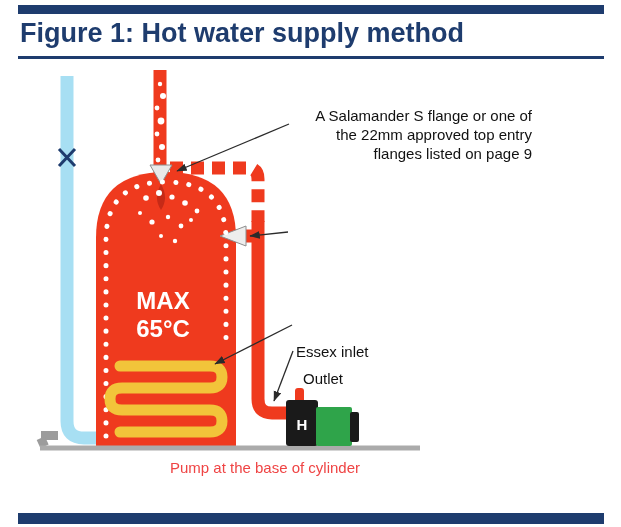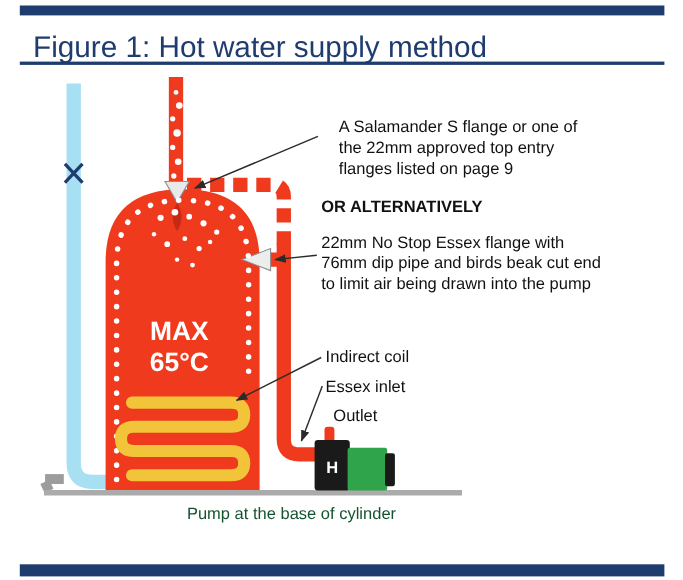--- a/index.html
+++ b/index.html
@@ -1,29 +1,29 @@
 <!DOCTYPE html>
 <html style="--navy: #1E3C6E; --red: #EF3A1E; --light-blue: #A7DFF3; --gold: #F2C43A; --green: #2FA44A; --floor-gray: #ABABAB;"><head>
 <meta charset="utf-8">
 <style>
   html,body{margin:0;padding:0;background:#ffffff;}
   .page{position:relative;width:621px;height:527px;background:#fff;font-family:"Liberation Sans",sans-serif;overflow:hidden;}
   .topbar{position:absolute;left:18px;top:5px;width:586px;height:9px;background:var(--navy);}
   .bottombar{position:absolute;left:18px;top:513px;width:586px;height:11px;background:var(--navy);}
-  .title{position:absolute;left:18px;top:16px;margin:12px;font-size:27px;font-weight:normal;color:var(--navy);}
+  .title{position:absolute;left:18px;top:16px;margin:2px;font-size:27px;font-weight:bold;color:var(--navy);}
   .rule{position:absolute;left:18px;top:56px;width:586px;height:3px;background:var(--navy);}
   .diagram{position:absolute;left:0;top:0;width:621px;height:527px;}
   .ann{position:absolute;font-size:15px;line-height:19px;color:#111;}
-  .ann-salamander{left:308px;top:106px;width:240px;}
+  .ann-salamander{left:292px;top:106px;width:240px;text-align:right;}
   .ann-or{left:292px;top:179px;font-weight:bold;}
   .ann-essex{left:292px;top:211px;width:256px;}
   .ann-coil{left:296px;top:315px;}
   .ann-inlet{left:296px;top:342px;}
   .ann-outlet{left:303px;top:369px;text-align:right;}
-  .caption{position:absolute;left:110px;top:459px;width:310px;text-align:center;font-size:15px;color:#14532d;}
+  .caption{position:absolute;left:110px;top:459px;width:310px;text-align:center;font-size:15px;color:#ef4444;}
   .stroke-red{stroke:var(--red);fill:none;}
   .fill-red{fill:var(--red);}
   .stroke-blue{stroke:var(--light-blue);fill:none;}
   .stroke-gold{stroke:var(--gold);fill:none;}
   .stroke-navy{stroke:var(--navy);fill:none;}
   .fill-green{fill:var(--green);}
   .fill-dark{fill:#1A1A1A;}
   .stroke-floor{stroke:var(--floor-gray);fill:none;}
   .dots{stroke:#fff;fill:none;stroke-dasharray:0.1 13;stroke-linecap:round;}
   .leader{stroke:#2B2B2B;stroke-width:1.3;fill:none;}
@@ -110,22 +110,19 @@
 
     <g>
       <path class="leader" marker-end="url(#arw)" d="M 289,124 L 177,171"></path>
       <path class="leader" marker-end="url(#arw)" d="M 288,232 L 250,236"></path>
       <path class="leader" marker-end="url(#arw)" d="M 292,325 L 215,364"></path>
       <path class="leader" marker-end="url(#arw)" d="M 293,351 L 274,401"></path>
     </g>
   </svg>
 
   <div class="ann ann-salamander">A Salamander S flange or one of the 22mm approved top entry flanges listed on page 9</div>
-  <div class="ann ann-or">OR ALTERNATIVELY</div>
-  <div class="ann ann-essex">22mm No Stop Essex flange with 76mm dip pipe and birds beak cut end to limit air being drawn into the pump</div>
-  <div class="ann ann-coil">Indirect coil</div>
   <div class="ann ann-inlet">Essex inlet</div>
   <div class="ann ann-outlet">Outlet</div>
 
   <div class="caption">Pump at the base of cylinder</div>
 
   <div class="bottombar"></div>
 </div>
 
 </body></html>

